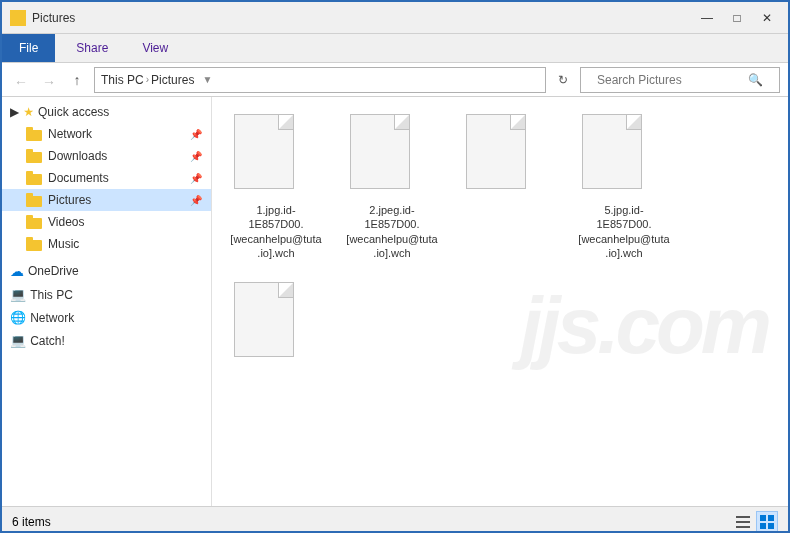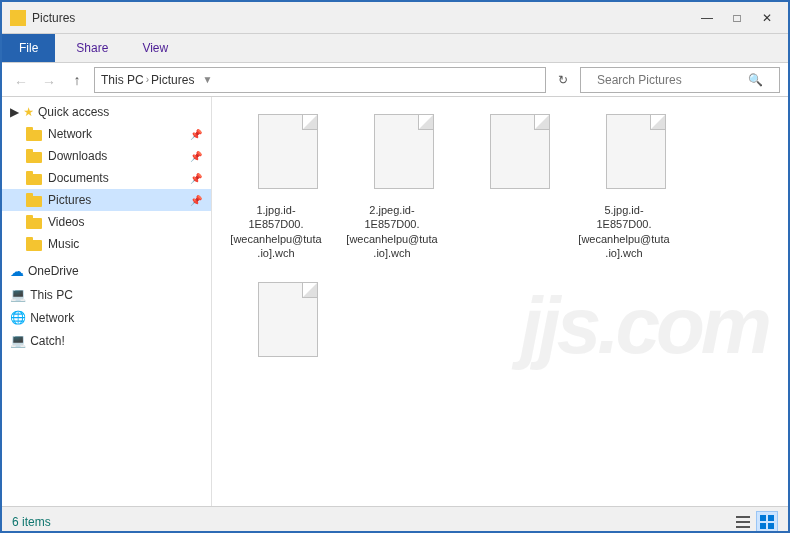--- a/index.html
+++ b/index.html
@@ -283,21 +283,21 @@
       display: flex;
       flex-wrap: wrap;
       gap: 8px;
       position: relative;
       z-index: 1;
     }
     .file-item {
       width: 108px;
       display: flex;
       flex-direction: column;
-      align-items: flex-end;
+      align-items: flex-start;
       cursor: pointer;
       padding: 6px;
       border: 1px solid transparent;
       border-radius: 2px;
     }
     .file-icon-wrap {
       width: 70px;
       height: 85px;
       position: relative;
     }
@@ -347,21 +347,21 @@
       height: 30px;
       background: #f0f0f0;
       border-top: 1px solid #d0d0d0;
       display: flex;
       align-items: center;
       justify-content: space-between;
       padding: 0 10px;
     }
     .status-left {
       font-size: 12px;
-      color: #0f766e;
+      color: #000000;
     }
     .status-right {
       display: flex;
       gap: 2px;
       align-items: center;
     }
     .view-btn {
       width: 22px;
       height: 22px;
       display: flex;

